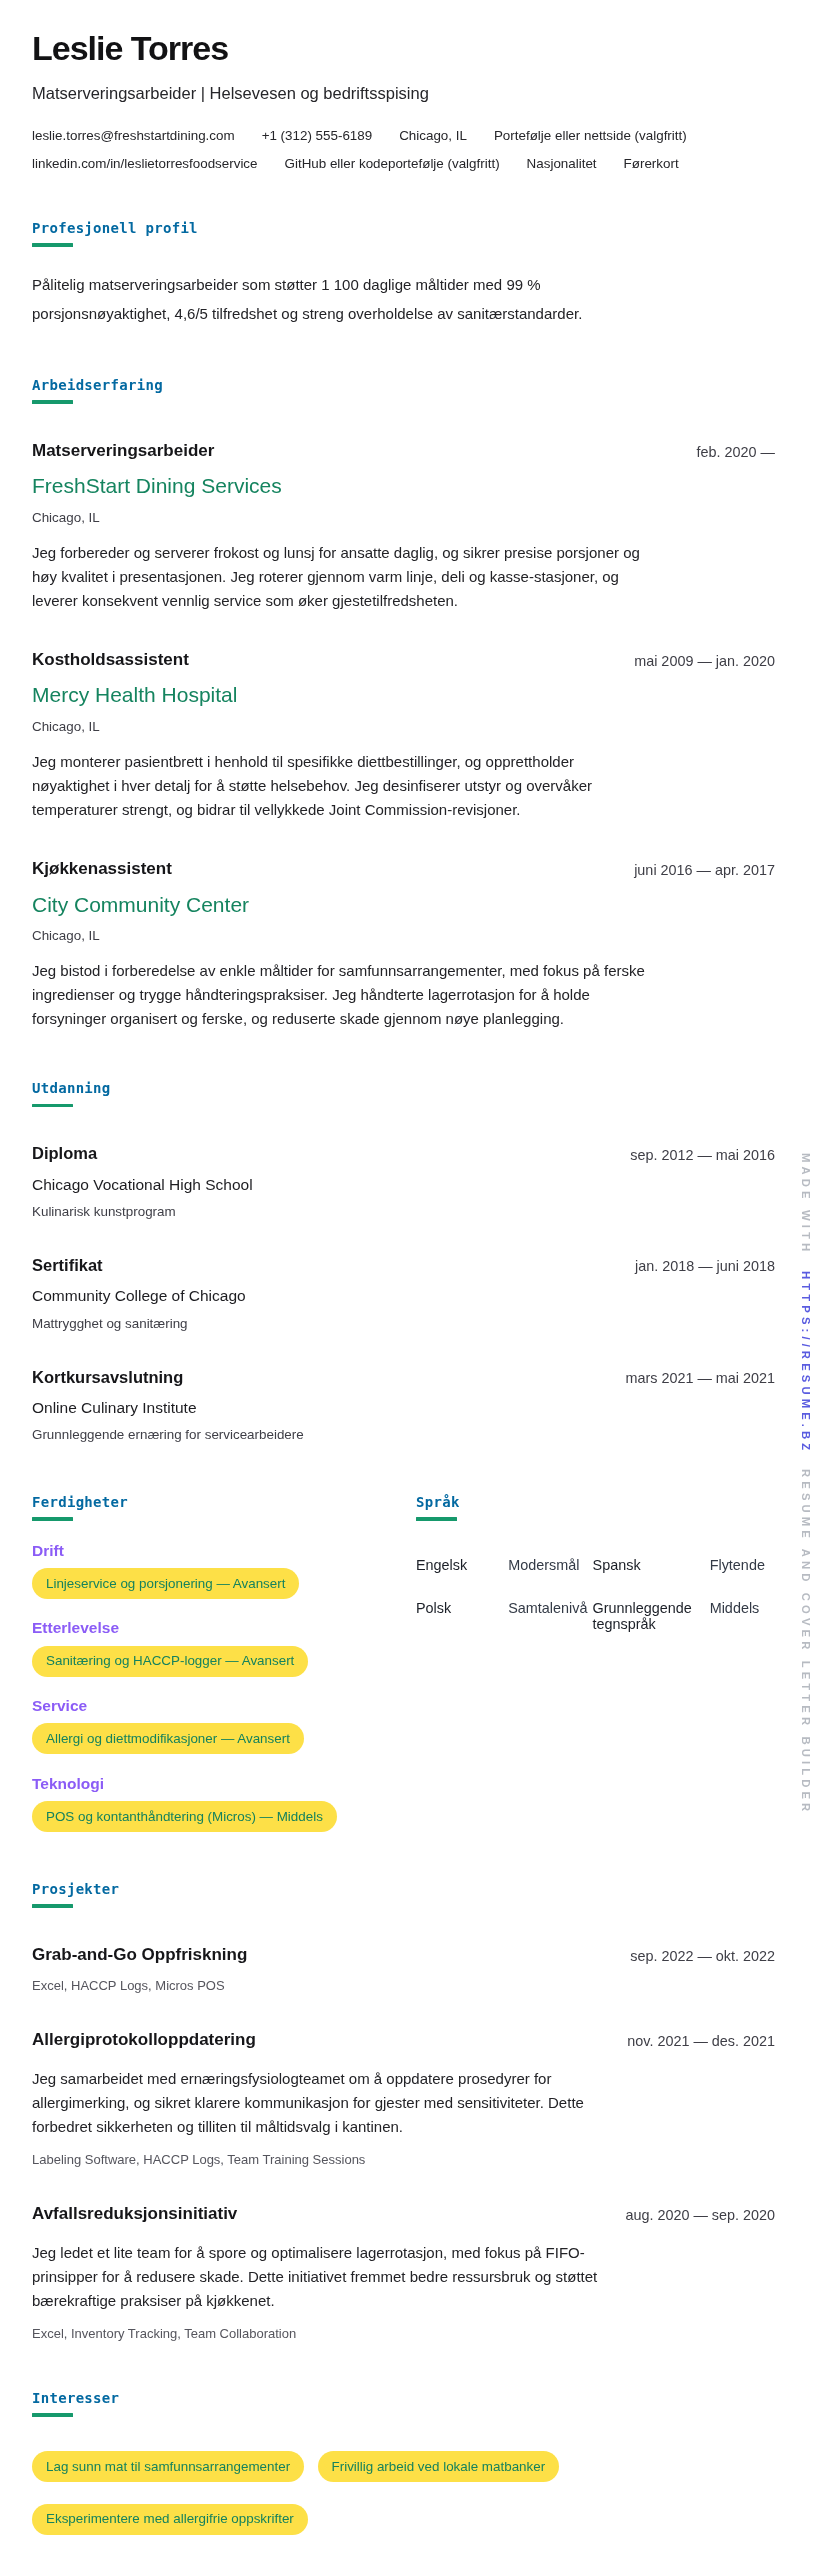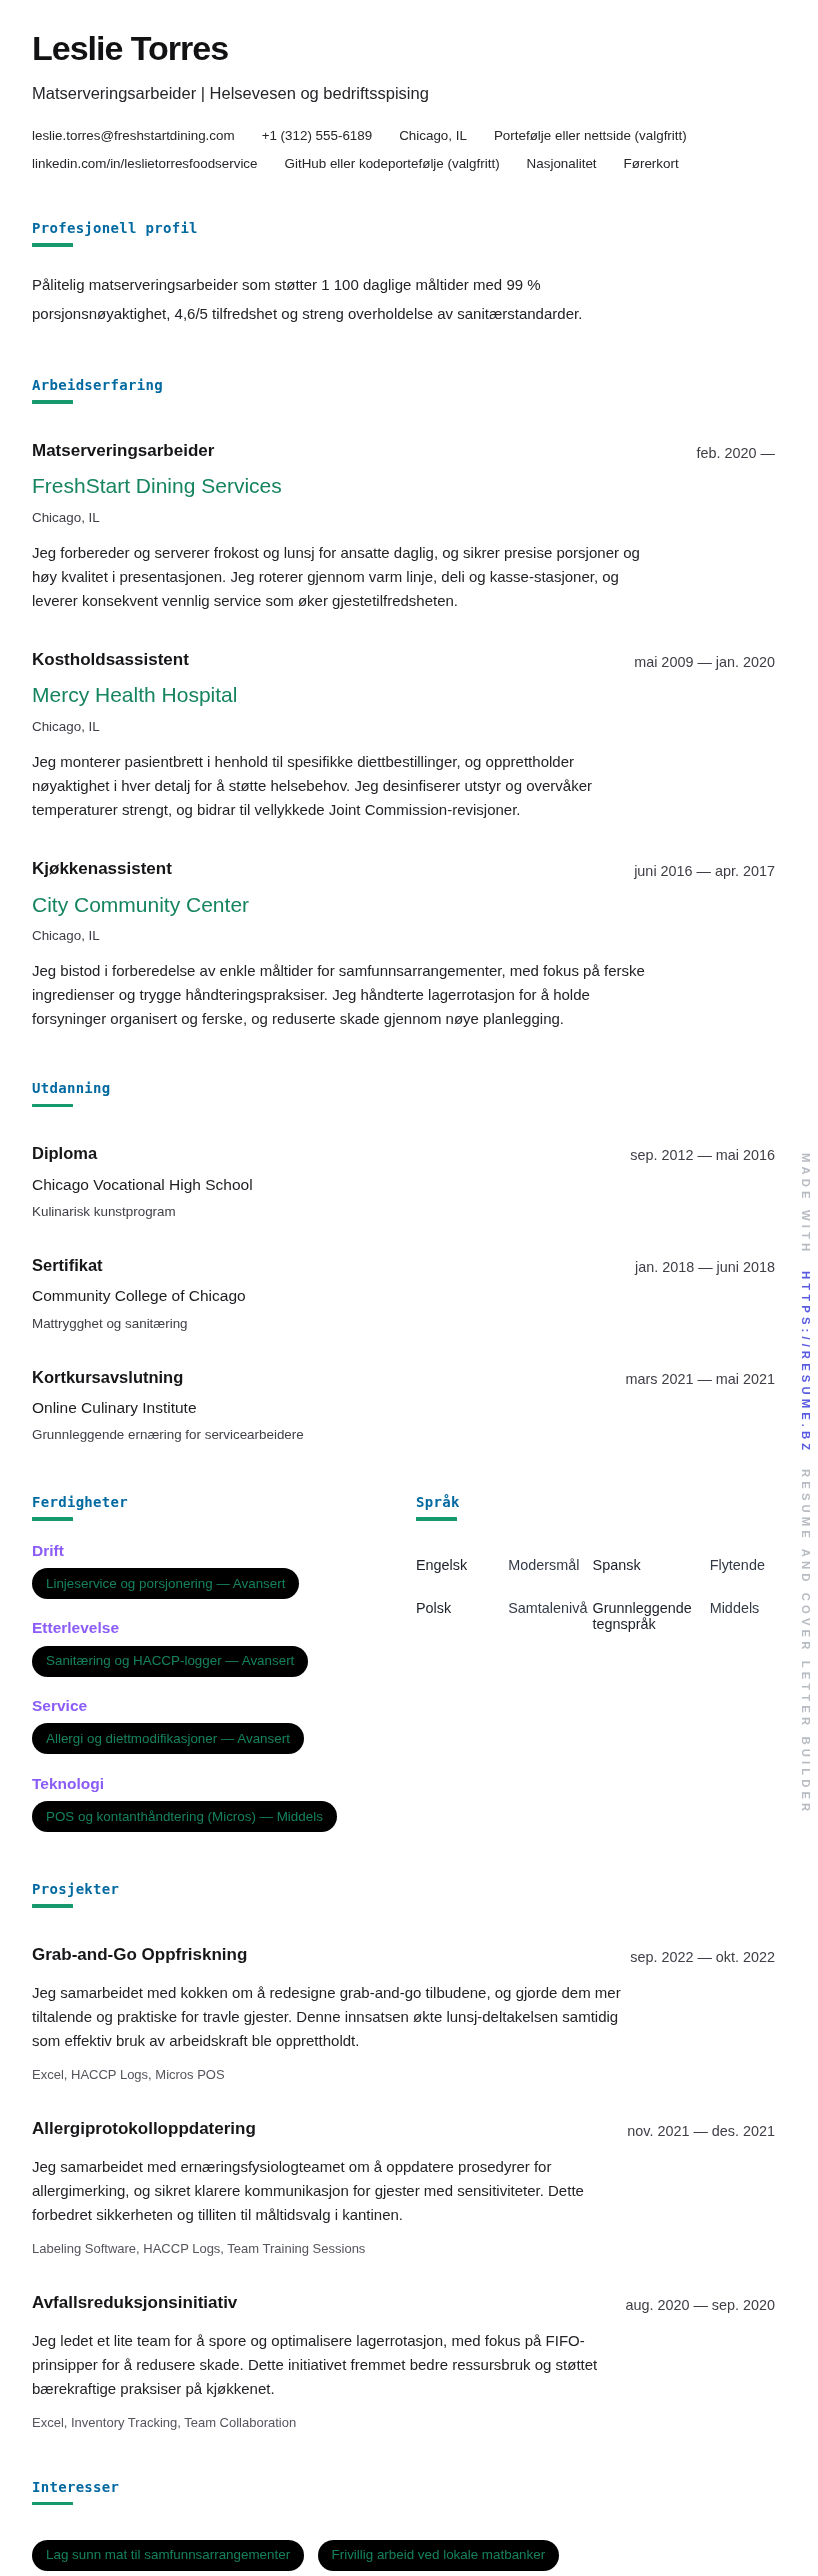--- a/index.html
+++ b/index.html
@@ -17,39 +17,39 @@
   
   .section { margin-top:49px; }
   .section-heading {
     font-family:"DejaVu Sans Mono", monospace; font-size:14px; font-weight:700;
     color:#0369a1; letter-spacing:0.3px;
   }
   .underline { width:41px; height:3.6px; background:#16996c; margin-top:7.2px; border-radius:0.5px; }
   .profile-text { margin-top:24px; font-size:15px; line-height:1.9; color:#232327; max-width:623px; }
   
   .item { margin-top:37px; }
-  .item-head { display:flex; justify-content:space-between; align-items:flex-end; }
+  .item-head { display:flex; justify-content:space-between; align-items:center; }
   .item-title { font-size:17px; font-weight:700; color:#161619; }
   .item-date { font-size:14.4px; color:#3e3e46; white-space:nowrap; padding-top:2.1px; padding-right:1px; }
   .company { margin-top:13.4px; font-size:21px; font-weight:500; color:#15845f; }
   .location { margin-top:11.3px; font-size:13.4px; color:#3e3e46; }
   .desc { margin-top:16.5px; font-size:15px; line-height:1.6; color:#232327; max-width:613px; }
   .tech { margin-top:13.4px; font-size:13px; color:#55555d; }
   
   .edu-degree { font-size:16.5px; font-weight:700; color:#161619; }
   .edu-school { margin-top:12.4px; font-size:15.5px; color:#1d1d21; }
   .edu-program { margin-top:10.3px; font-size:13.4px; color:#3e3e46; }
   
   .twocol { display:flex; margin-top:52px; }
   .col-left { width:384px; box-sizing:border-box; padding-right:36px; }
   .col-right { flex:1; }
   .skill-group { margin-top:20.6px; }
   .skill-cat { font-size:15.5px; font-weight:700; color:#8b5cf6; }
   .pill {
-    display:inline-block; margin-top:8.2px; background:#000000; color:#15825d;
+    display:inline-block; margin-top:8.2px; background:#fde047; color:#15825d;
     font-size:13.4px; line-height:1; padding:8.8px 14px; border-radius:15.5px; font-weight:500;text-align:center;
   }
   .lang-grid {
     display:grid; grid-template-columns:1.05fr 0.95fr 1.35fr 0.8fr;
     row-gap:27px; column-gap:5.2px; margin-top:36px; font-size:14.4px;
   }
   .lang-name { color:#1b1f27; }
   .lang-level { color:#333a46; }
   
   .pill-row { display:flex; flex-wrap:wrap; gap:13.4px 13.4px; margin-top:26px; max-width:556px; }
@@ -200,21 +200,20 @@
 
   <div class="section">
     <div class="section-heading">Prosjekter</div>
     <div class="underline"></div>
 
     <div class="item">
       <div class="item-head">
         <div class="item-title">Grab-and-Go Oppfriskning</div>
         <div class="item-date">sep. 2022 — okt. 2022</div>
       </div>
-      <div class="desc">Jeg samarbeidet med kokken om å redesigne grab-and-go tilbudene, og gjorde dem mer tiltalende og praktiske for travle gjester. Denne innsatsen økte lunsj-deltakelsen samtidig som effektiv bruk av arbeidskraft ble opprettholdt.</div>
       <div class="tech">Excel, HACCP Logs, Micros POS</div>
     </div>
 
     <div class="item">
       <div class="item-head">
         <div class="item-title">Allergiprotokolloppdatering</div>
         <div class="item-date">nov. 2021 — des. 2021</div>
       </div>
       <div class="desc">Jeg samarbeidet med ernæringsfysiologteamet om å oppdatere prosedyrer for allergimerking, og sikret klarere kommunikasjon for gjester med sensitiviteter. Dette forbedret sikkerheten og tilliten til måltidsvalg i kantinen.</div>
       <div class="tech">Labeling Software, HACCP Logs, Team Training Sessions</div>

